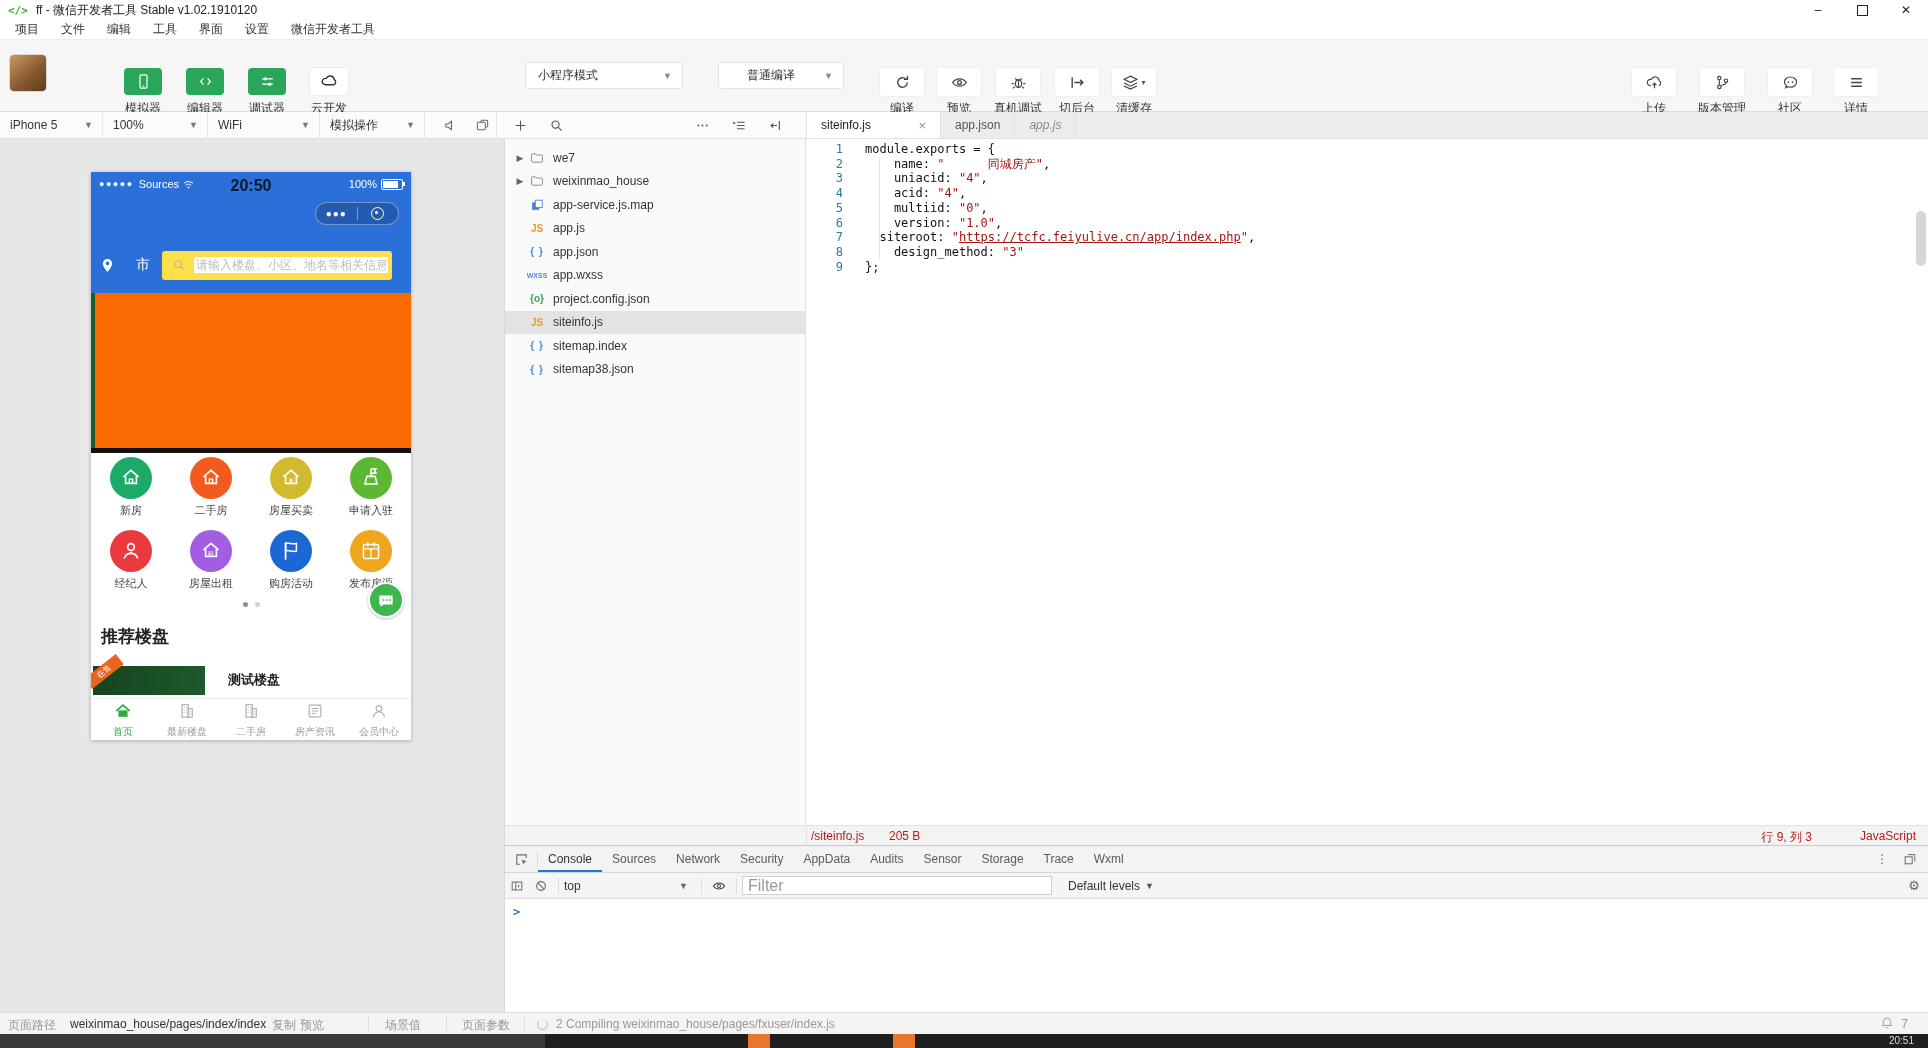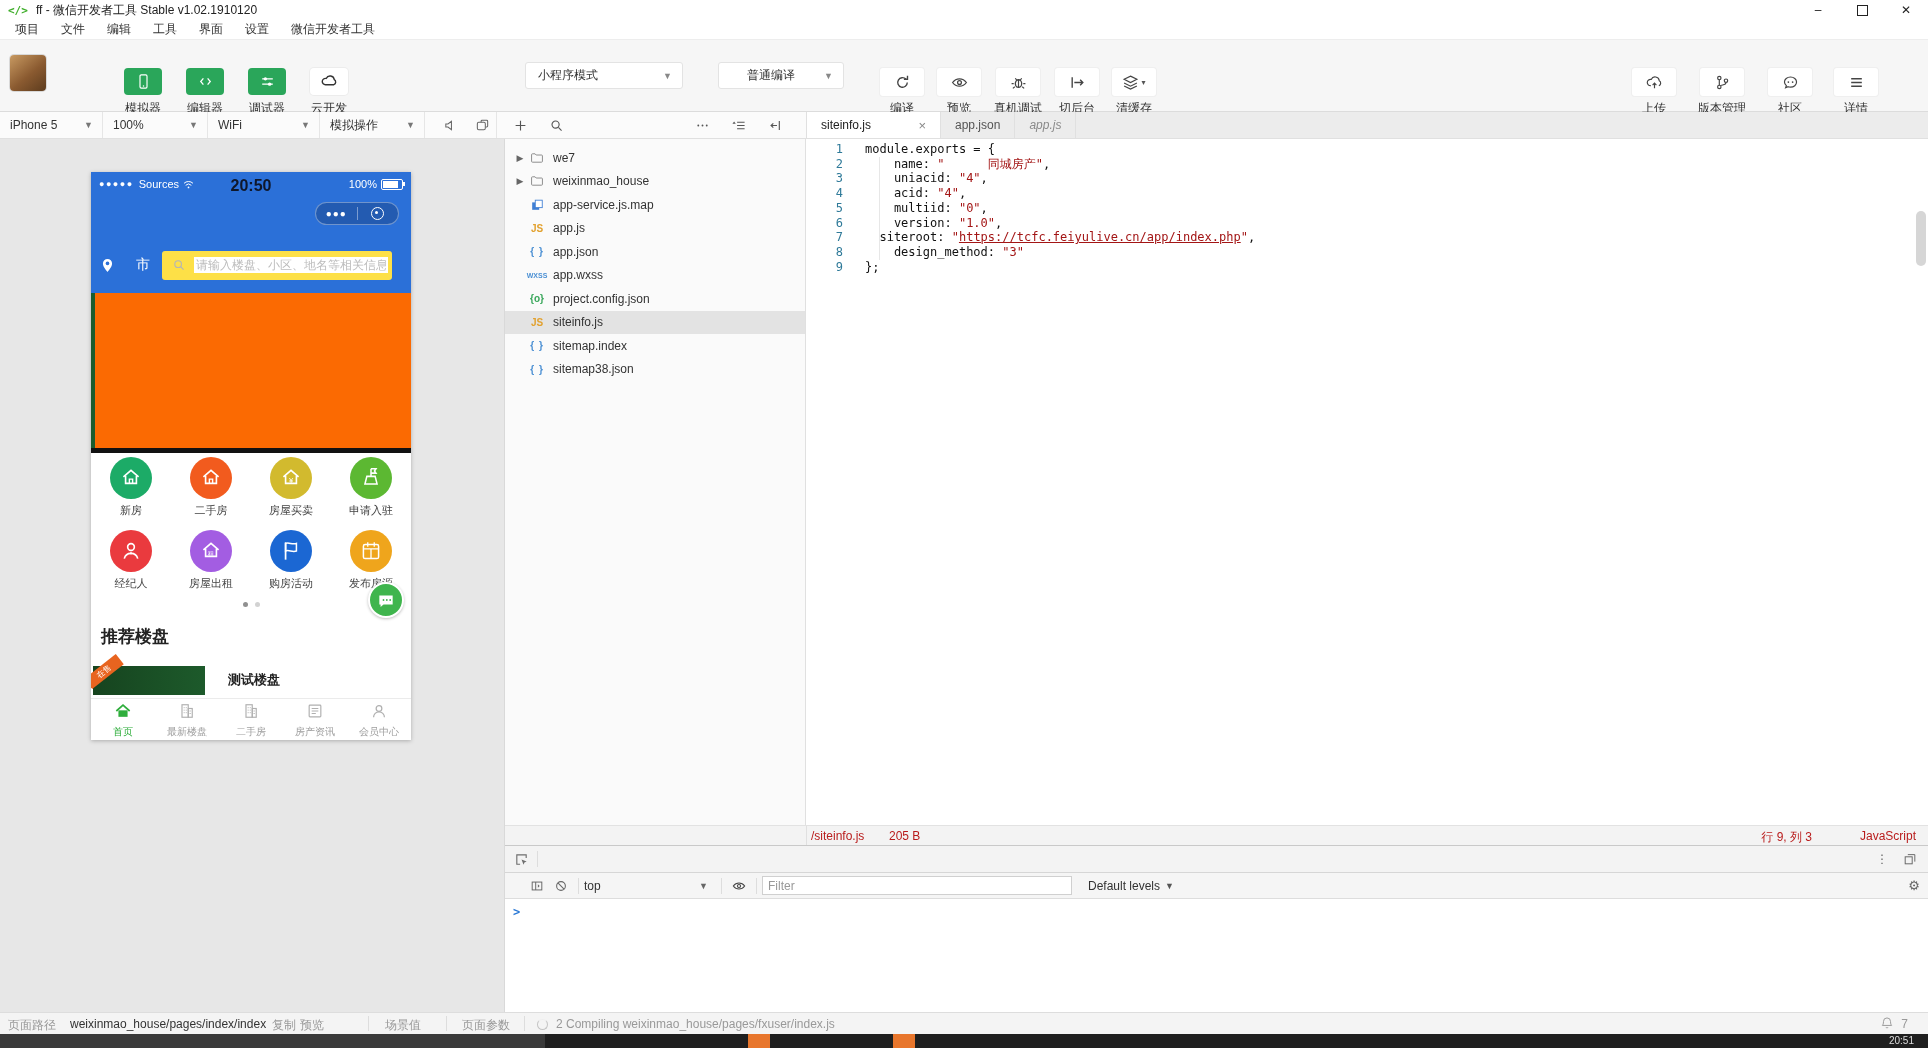--- a/index.html
+++ b/index.html
@@ -144,25 +144,25 @@
   
   .devtools{position:absolute;left:505px;top:845px;right:0;height:165px;background:#fff;border-top:1px solid #c9c9c9;box-sizing:border-box;}
   .dt-tabs{height:27px;background:#f3f3f3;border-bottom:1px solid #d6d6d6;display:flex;align-items:center;box-sizing:border-box;}
   .dt-inspect{width:32px;display:flex;align-items:center;justify-content:center;border-right:1px solid #ddd;height:16px;cursor:pointer;}
   .dt-inspect svg{width:15px;height:15px;}
   .dt-tab{padding:0 10px;height:26px;line-height:26px;color:#5a5a5a;cursor:pointer;box-sizing:border-box;}
   .dt-tab.active{color:#333;border-bottom:2px solid #1a73e8;}
   .dt-right{margin-left:auto;display:flex;align-items:center;gap:4px;margin-right:6px;}
   .dt-ic{width:24px;height:24px;display:flex;align-items:center;justify-content:center;color:#666;cursor:pointer;}
   .dt-ic svg{width:14px;height:14px;}
-  .dt-toolbar{height:26px;background:#f5f5f5;border-bottom:1px solid #ddd;display:flex;align-items:center;box-sizing:border-box;padding-left:20px;}
+  .dt-toolbar{height:26px;background:#f5f5f5;border-bottom:1px solid #ddd;display:flex;align-items:center;box-sizing:border-box;padding-left:0;}
   .dt-vdiv{width:1px;height:16px;background:#ddd;margin:0 5px;}
   .ctx-select{display:flex;align-items:center;width:132px;cursor:pointer;}
   .ctx-select .caret{margin-left:auto;margin-right:8px;color:#666;font-size:9px;}
-  .filter-input{width:298px;height:17px;border:1px solid #d0d0d0;background:#fff;font-size:12px;padding:0 5px;outline:none;color:#333;font-family:"Liberation Sans",sans-serif;}
+  .filter-input{width:298px;height:17px;border:1px solid #d0d0d0;background:#fff;font-size:16px;padding:0 5px;outline:none;color:#333;font-family:"Liberation Sans",sans-serif;}
   .filter-input::placeholder{color:#999;}
   .levels-select{display:flex;align-items:center;gap:5px;margin-left:16px;color:#333;cursor:pointer;}
   .levels-select .caret{font-size:9px;color:#555;}
   .dt-gear{margin-left:auto;margin-right:8px;color:#666;font-size:13px;cursor:pointer;}
   .dt-console{padding:6px 0 0 8px;}
   .console-prompt{color:#2c7ad6;font-family:"DejaVu Sans Mono",monospace;font-weight:bold;font-size:12px;}
 
   
   .bottom-bar{position:absolute;left:0;top:1012px;width:100%;height:22px;background:#f4f4f4;border-top:1px solid #ddd;box-sizing:border-box;color:#999;}
   .bottom-bar span{position:absolute;top:4px;}
@@ -727,20 +727,32 @@
   </div>
 
   <div class="devtools">
     <div class="dt-tabs">
       <span class="dt-inspect" id="icoInspect">
           <svg viewBox="0 0 16 16">
             <path d="M13 6.5V3H3v10h3.5" fill="none" stroke="#6e6e6e" stroke-width="1.2"></path>
             <path d="m8 8 5.5 2.2-2.4.9-.9 2.4Z" fill="#6e6e6e"></path>
           </svg>
         </span>
+      <span id="dtTabs" style="display:flex;">
+          <span class="dt-tab active">Console</span>
+          <span class="dt-tab ">Sources</span>
+          <span class="dt-tab ">Network</span>
+          <span class="dt-tab ">Security</span>
+          <span class="dt-tab ">AppData</span>
+          <span class="dt-tab ">Audits</span>
+          <span class="dt-tab ">Sensor</span>
+          <span class="dt-tab ">Storage</span>
+          <span class="dt-tab ">Trace</span>
+          <span class="dt-tab ">Wxml</span>
+        </span>
       <span class="dt-right">
         <span class="dt-ic">⋮</span>
         <span class="dt-ic" id="icoPopout">
             <svg viewBox="0 0 16 16">
               <rect x="2.5" y="5.5" width="8" height="8" fill="none" stroke="#666" stroke-width="1.1"></rect>
               <path d="M5.5 3h8v8" fill="none" stroke="#666" stroke-width="1.1"></path>
             </svg>
           </span>
       </span>
     </div>

